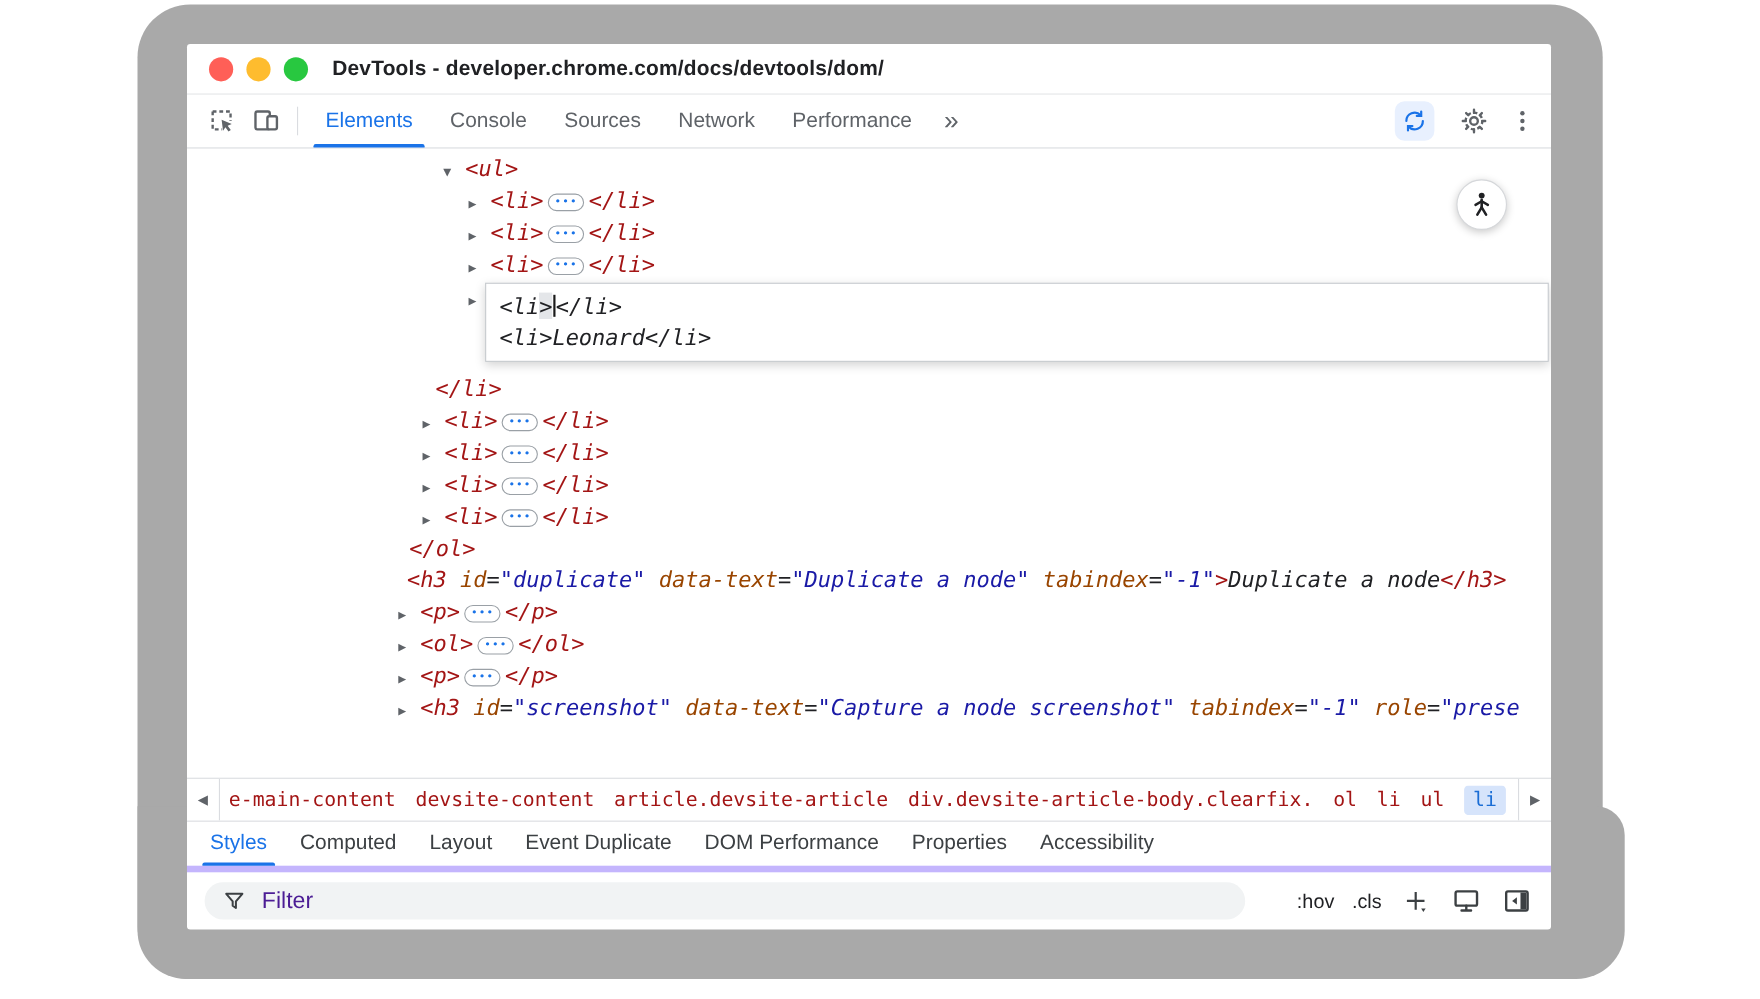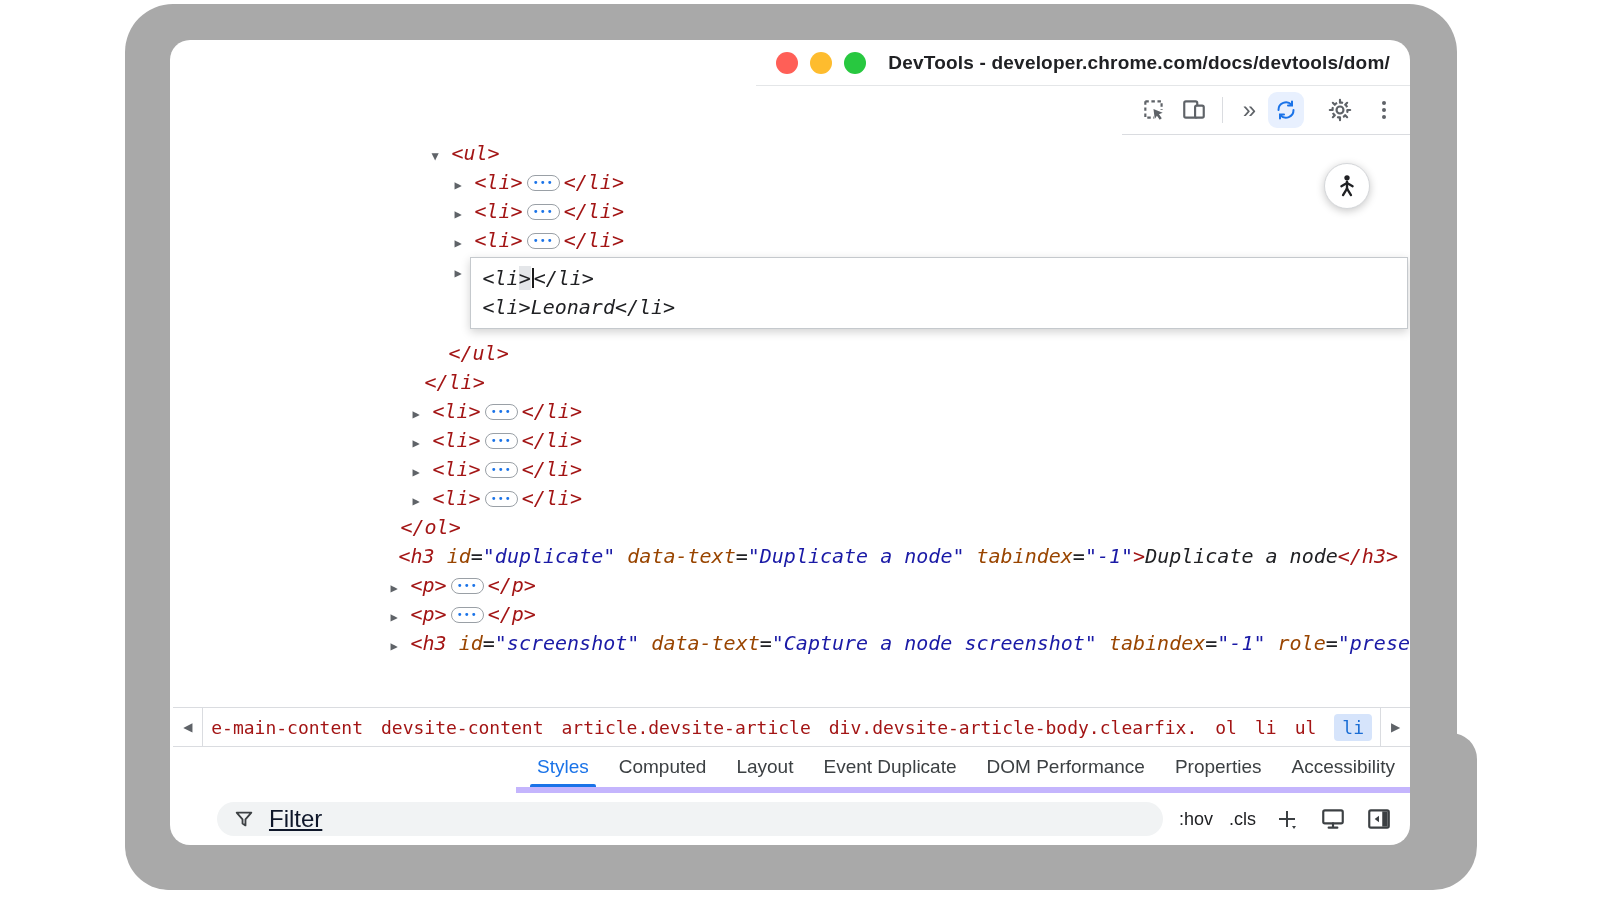--- a/index.html
+++ b/index.html
@@ -8,22 +8,22 @@
   .stage { position:relative; width:1600px; height:908px; }
 
   
   .bezel { position:absolute; left:125px; top:4px; width:1332px; height:886px;
            background:#a9a9a9; border-radius:48px; }
   .deck  { position:absolute; left:125px; top:733px; width:1352px; height:157px;
            background:#a9a9a9; border-radius:0 26px 44px 44px; }
 
   
   .window { position:absolute; left:170px; top:40px; width:1240px; height:805px;
-            background:#fff; border-radius:20px; overflow:hidden;
-            display:flex; flex-direction:column;align-items:flex-end; }
+            background:#fff; border-radius:3px; overflow:hidden;
+            display:flex; flex-direction:column; }
 
   .titlebar { flex:0 0 46px; display:flex; align-items:center; padding:0 20px;
               border-bottom:1px solid #e4e6e8; }
   .light { width:22px; height:22px; border-radius:50%; margin-right:12px; flex:0 0 auto; }
   .light.red{ background:#ff5f57; } .light.yellow{ background:#febc2e; } .light.green{ background:#28c840; }
   .title { font-size:19px; font-weight:700; color:#202124; margin-left:10px; letter-spacing:.2px; }
 
   .toolbar { flex:0 0 49px; display:flex; align-items:stretch; border-bottom:1px solid #dadce0; padding-left:12px; }
   .tbicon { width:40px; height:36px; align-self:center; display:flex; align-items:center; justify-content:center; border-radius:6px; }
   .vdiv { width:1px; background:#dadce0; margin:11px 8px; }
@@ -78,21 +78,21 @@
   .ptab { display:flex; align-items:center; padding:0 15px; font-size:19px; color:#3c4043;
           position:relative; white-space:nowrap; }
   .ptab.active { color:#1a73e8; }
   .ptab.active::after { content:""; position:absolute; left:8px; right:8px; bottom:0; height:3px;
                         background:#1a73e8; border-radius:2px 2px 0 0; }
 
   
   .filterbar { flex:0 0 52px; display:flex; align-items:center; padding:0 16px; gap:16px; }
   .filter-pill { flex:0 0 auto; width:946px; height:34px; background:#f1f3f4; border-radius:17px;
                  display:flex; align-items:center; padding:0 12px; gap:10px; }
-  .filter-ph { font-size:24px; color:#0f172a;text-decoration:underline; }
+  .filter-ph { font-size:21px; color:#4c1d95; }
   .tool-label { font-size:18px; color:#202124; font-weight:500; }
   .fb-icon { display:flex; align-items:center; justify-content:center; width:30px; height:30px; }
   .push-right { margin-left:auto; }
 </style>
 </head>
 <body>
 
 <div class="stage">
   <div class="bezel"></div>
   <div class="deck"></div>
@@ -113,20 +113,27 @@
           <path fill="#5f6368" d="M11.5 11l8.5 3.6-3.4 1.3 2.6 3.6-1.9 1.4-2.6-3.7-2 3-1.2-9.2z"></path>
         </svg>
       </span>
       <span class="tbicon">
         <svg width="26" height="26" viewBox="0 0 24 24">
           <rect x="3" y="4" width="12" height="15" rx="1.5" fill="none" stroke="#5f6368" stroke-width="2"></rect>
           <rect x="13" y="8" width="8" height="11" rx="1.5" fill="#fff" stroke="#5f6368" stroke-width="2"></rect>
         </svg>
       </span>
       <span class="vdiv"></span>
+      <div style="display:flex;align-items:stretch;" id="toolbar-tabs">
+          <div class="tab active">Elements</div>
+          <div class="tab">Console</div>
+          <div class="tab">Sources</div>
+          <div class="tab">Network</div>
+          <div class="tab">Performance</div>
+        </div>
       <span class="more">»</span>
       <div class="tb-right">
         <span class="blue-chip">
           <svg width="24" height="24" viewBox="0 0 24 24" fill="none" stroke="#1a73e8" stroke-width="2" stroke-linecap="round">
             <path d="M4.5 12a7.5 7.5 0 0 1 13-5.2"></path>
               <path d="M18 3.4v4h-4"></path>
             <path d="M19.5 12a7.5 7.5 0 0 1-13 5.2"></path>
               <path d="M6 20.6v-4h4"></path>
           </svg>
         </span>
@@ -153,29 +160,29 @@
           <div class="tree-row" style="padding-left: 256px;"><span class="arrow">▶</span><span class="tk-tag">&lt;li&gt;</span><span class="ell">•••</span><span class="tk-tag">&lt;/li&gt;</span></div>
           <div class="tree-row" style="padding-left: 256px;"><span class="arrow">▶</span><span class="tk-tag">&lt;li&gt;</span><span class="ell">•••</span><span class="tk-tag">&lt;/li&gt;</span></div>
           <div class="tree-row" style="padding-left: 256px;"><span class="arrow">▶</span><span class="tk-tag">&lt;li&gt;</span><span class="ell">•••</span><span class="tk-tag">&lt;/li&gt;</span></div>
           <div class="tree-row edit-row" style="padding-left: 256px;">
             <span class="arrow">▶</span>
             <div class="edit-box">
               <div><span>&lt;li</span><span class="boxed">&gt;</span><span class="caret"></span><span>&lt;/li&gt;</span></div>
               <div>&lt;li&gt;Leonard&lt;/li&gt;</div>
             </div>
           </div>
-          <div class="tree-row" style="padding-left: 250px;"><span class="tk-tag">&lt;/ul&gt;</span></div>
           <div class="tree-row" style="padding-left: 226px;"><span class="tk-tag">&lt;/li&gt;</span></div>
           <div class="tree-row" style="padding-left: 214px;"><span class="arrow">▶</span><span class="tk-tag">&lt;li&gt;</span><span class="ell">•••</span><span class="tk-tag">&lt;/li&gt;</span></div>
           <div class="tree-row" style="padding-left: 214px;"><span class="arrow">▶</span><span class="tk-tag">&lt;li&gt;</span><span class="ell">•••</span><span class="tk-tag">&lt;/li&gt;</span></div>
           <div class="tree-row" style="padding-left: 214px;"><span class="arrow">▶</span><span class="tk-tag">&lt;li&gt;</span><span class="ell">•••</span><span class="tk-tag">&lt;/li&gt;</span></div>
           <div class="tree-row" style="padding-left: 214px;"><span class="arrow">▶</span><span class="tk-tag">&lt;li&gt;</span><span class="ell">•••</span><span class="tk-tag">&lt;/li&gt;</span></div>
           <div class="tree-row" style="padding-left: 202px;"><span class="tk-tag">&lt;/ol&gt;</span></div>
           <div class="tree-row" style="padding-left: 200px;"><span class="tk-tag">&lt;h3</span><span class="tk-plain"> </span><span class="tk-attr">id</span><span class="tk-plain">=</span><span class="tk-val">"duplicate"</span><span class="tk-plain"> </span><span class="tk-attr">data-text</span><span class="tk-plain">=</span><span class="tk-val">"Duplicate a node"</span><span class="tk-plain"> </span><span class="tk-attr">tabindex</span><span class="tk-plain">=</span><span class="tk-val">"-1"</span><span class="tk-tag">&gt;</span><span class="tk-text">Duplicate a node</span><span class="tk-tag">&lt;/h3&gt;</span></div>
           <div class="tree-row" style="padding-left: 192px;"><span class="arrow">▶</span><span class="tk-tag">&lt;p&gt;</span><span class="ell">•••</span><span class="tk-tag">&lt;/p&gt;</span></div>
+          <div class="tree-row" style="padding-left: 192px;"><span class="arrow">▶</span><span class="tk-tag">&lt;ol&gt;</span><span class="ell">•••</span><span class="tk-tag">&lt;/ol&gt;</span></div>
           <div class="tree-row" style="padding-left: 192px;"><span class="arrow">▶</span><span class="tk-tag">&lt;p&gt;</span><span class="ell">•••</span><span class="tk-tag">&lt;/p&gt;</span></div>
           <div class="tree-row" style="padding-left: 192px;"><span class="arrow">▶</span><span class="tk-tag">&lt;h3</span><span class="tk-plain"> </span><span class="tk-attr">id</span><span class="tk-plain">=</span><span class="tk-val">"screenshot"</span><span class="tk-plain"> </span><span class="tk-attr">data-text</span><span class="tk-plain">=</span><span class="tk-val">"Capture a node screenshot"</span><span class="tk-plain"> </span><span class="tk-attr">tabindex</span><span class="tk-plain">=</span><span class="tk-val">"-1"</span><span class="tk-plain"> </span><span class="tk-attr">role</span><span class="tk-plain">=</span><span class="tk-val">"prese</span></div>
         </div>
       <div class="a11y-fab">
         <svg width="28" height="28" viewBox="0 0 24 24" fill="none" stroke="#202124" stroke-width="2" stroke-linecap="round">
           <circle cx="12" cy="5" r="2.3" fill="#202124" stroke="none"></circle>
           <path d="M12 8.2v6"></path>
             <path d="M12 9.4l-4.8 2.8"></path>
             <path d="M12 9.4l4.8 2.8"></path>
           <path d="M12 14.2l-3.4 5.6"></path>

